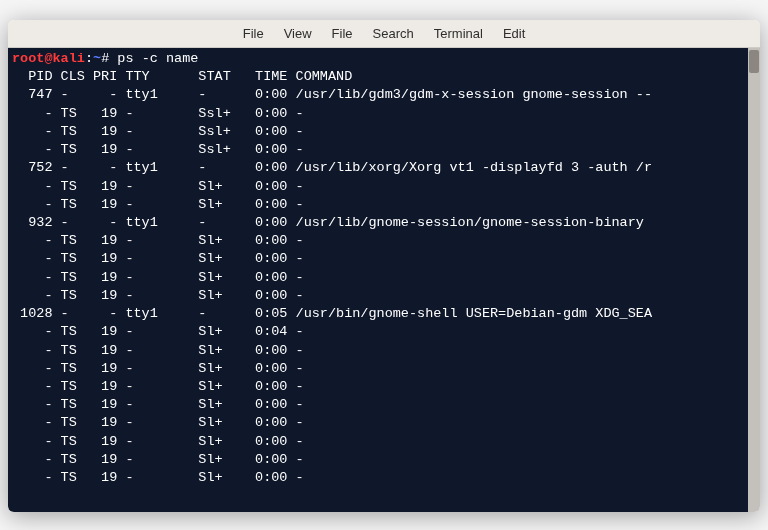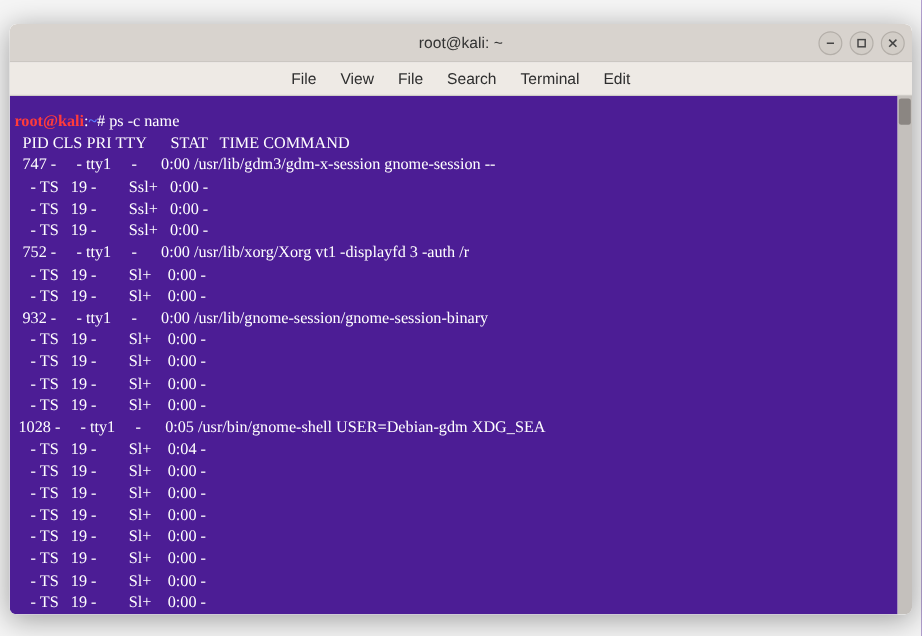--- a/index.html
+++ b/index.html
@@ -78,26 +78,26 @@
       border-radius: 3px;
     }
     .terminal-wrapper {
       flex: 1;
       position: relative;
       display: flex;
       overflow: hidden;
     }
     .terminal {
       flex: 1;
-      background: #4c1d95;
+      background: #0f172a;
       color: #fff;
-      font-family: Liberation Serif, serif;
+      font-family: Liberation Mono, monospace;
       font-size: 13.5px;
       line-height: 1.35;
-      padding: 12px 4px;
+      padding: 2px 4px;
       white-space: pre;
       overflow: hidden;
     }
     .scrollbar {
       width: 12px;
       background: #c4c0bc;
     }
     .scrollbar-thumb {
       width: 10px;
       margin: 0 1px;
@@ -108,41 +108,20 @@
     }
     .red { color: #ff3b3b; font-weight: bold; }
     .blue { color: #5c7cff; font-weight: bold; }
     .white { color: #fff; }
   </style>
 </head>
 <body>
 
 <div class="window">
 
-  <div class="titlebar">
-    <span class="title">root@kali: ~</span>
-    <div class="window-controls">
-      <div class="win-btn">
-        <svg viewBox="0 0 10 10">
-            <line x1="2" y1="5" x2="8" y2="5" stroke="#444" stroke-width="1.3"></line>
-          </svg>
-      </div>
-      <div class="win-btn">
-        <svg viewBox="0 0 10 10">
-            <rect x="2" y="2" width="6" height="6" fill="none" stroke="#444" stroke-width="1.2"></rect>
-          </svg>
-      </div>
-      <div class="win-btn">
-        <svg viewBox="0 0 10 10">
-            <line x1="2" y1="2" x2="8" y2="8" stroke="#444" stroke-width="1.3"></line>
-            <line x1="8" y1="2" x2="2" y2="8" stroke="#444" stroke-width="1.3"></line>
-          </svg>
-      </div>
-    </div>
-  </div>
 
   <div class="menubar">
     <span class="menu-item">File</span>
     <span class="menu-item">View</span>
     <span class="menu-item">File</span>
     <span class="menu-item">Search</span>
     <span class="menu-item">Terminal</span>
     <span class="menu-item">Edit</span>
   </div>
 

